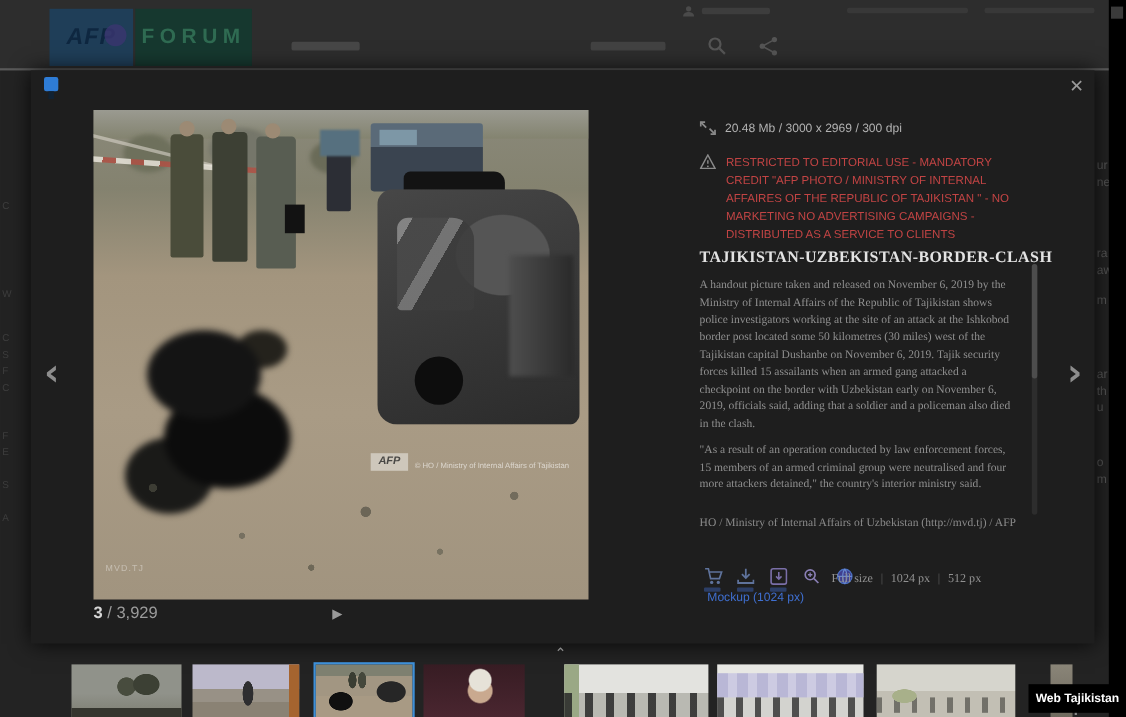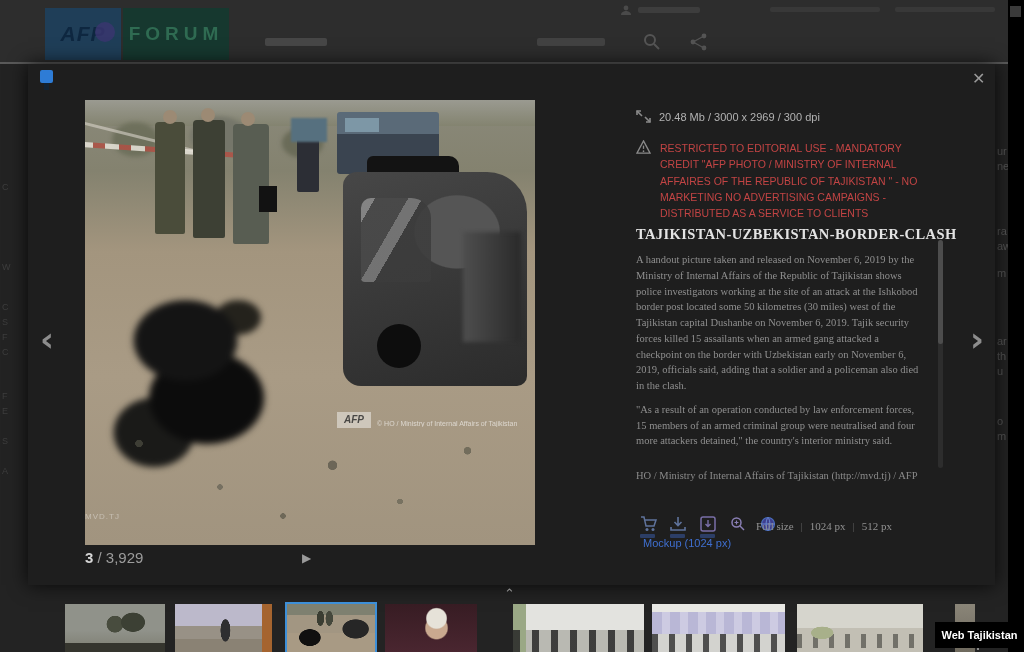--- a/index.html
+++ b/index.html
@@ -59,21 +59,21 @@
   #ph-stones{left:0;top:300px;width:100%;height:145px;opacity:.55;background:
     radial-gradient(circle 4px at 12% 30%,#5c5c4e 90%,transparent),
     radial-gradient(circle 3px at 30% 60%,#525248 90%,transparent),
     radial-gradient(circle 5px at 55% 45%,#3f3f36 90%,transparent),
     radial-gradient(circle 3px at 70% 70%,#565648 90%,transparent),
     radial-gradient(circle 4px at 85% 35%,#4a4a3e 90%,transparent),
     radial-gradient(circle 3px at 44% 80%,#444438 90%,transparent);}
   #ph-wm{left:252px;top:312px;width:34px;height:16px;background:rgba(255,255,255,.45);color:rgba(40,40,40,.8);
     font-weight:bold;font-size:10px;font-style:italic;text-align:center;line-height:16px;}
   #ph-wmline{left:292px;top:320px;width:220px;color:rgba(255,255,255,.6);font-size:7px;white-space:nowrap;overflow:hidden;}
-  #ph-corner{left:0;top:412px;color:rgba(255,255,255,.38);font-size:8px;letter-spacing:1px;}
+  #ph-corner{left:11px;top:412px;color:rgba(255,255,255,.38);font-size:8px;letter-spacing:1px;}
   
   .panel-txt{color:#b2b2b2;font-size:11px;}
   #file-row{left:636px;top:110px;display:flex;align-items:flex-end;gap:8px;}
   #warn-row{left:636px;top:140px;width:296px;display:flex;gap:9px;}
   #warn-text{color:#c24444;font-size:10.5px;line-height:1.55;width:272px;font-family:"Liberation Sans",sans-serif;}
   #title{left:636px;top:226px;color:#e3e3e3;font-family:"Liberation Serif","DejaVu Serif",serif;
     font-weight:bold;font-size:14.5px;letter-spacing:.4px;}
   #caption{left:636px;top:252px;width:296px;max-height:212px;overflow:hidden;color:#8f8f8f;
     font-family:"Liberation Serif","DejaVu Serif",serif;font-size:10.5px;line-height:1.5;}
   #caption p{margin:0 12px 8px 0;}
@@ -244,21 +244,21 @@
   </svg>
   <div id="warn-text">RESTRICTED TO EDITORIAL USE - MANDATORY CREDIT "AFP PHOTO / MINISTRY OF INTERNAL AFFAIRES OF THE REPUBLIC OF TAJIKISTAN " - NO MARKETING NO ADVERTISING CAMPAIGNS - DISTRIBUTED AS A SERVICE TO CLIENTS</div>
 </div>
 <div id="title" class="abs">TAJIKISTAN-UZBEKISTAN-BORDER-CLASH</div>
 <div id="caption" class="abs">
   <p>A handout picture taken and released on November 6, 2019 by the Ministry of Internal Affairs of the Republic of Tajikistan shows police investigators working at the site of an attack at the Ishkobod border post located some 50 kilometres (30 miles) west of the Tajikistan capital Dushanbe on November 6, 2019. Tajik security forces killed 15 assailants when an armed gang attacked a checkpoint on the border with Uzbekistan early on November 6, 2019, officials said, adding that a soldier and a policeman also died in the clash.</p>
   <p>"As a result of an operation conducted by law enforcement forces, 15 members of an armed criminal group were neutralised and four more attackers detained," the country's interior ministry said.</p>
 </div>
 <div id="cap-scroll" class="abs"></div>
 <div id="cap-thumb" class="abs"></div>
-<div id="credit" class="abs">HO / Ministry of Internal Affairs of Tajikistan (http://mvd.tj) / AFP</div>
+<div id="credit" class="abs">HO / Ministry of Internal Affairs of Uzbekistan (http://mvd.tj) / AFP</div>
 
 <div id="dl-icons" class="abs">
   <div class="dlic">
     <svg width="18" height="16" viewBox="0 0 18 16">
         <path d="M1 1h3l2 9h8l2-6H5" fill="none" stroke="#5f739c" stroke-width="1.5"></path>
         <circle cx="7" cy="13.5" r="1.5" fill="#5f739c"></circle>
         <circle cx="13" cy="13.5" r="1.5" fill="#5f739c"></circle>
       </svg>
     <div class="under-sm"></div>
   </div>

